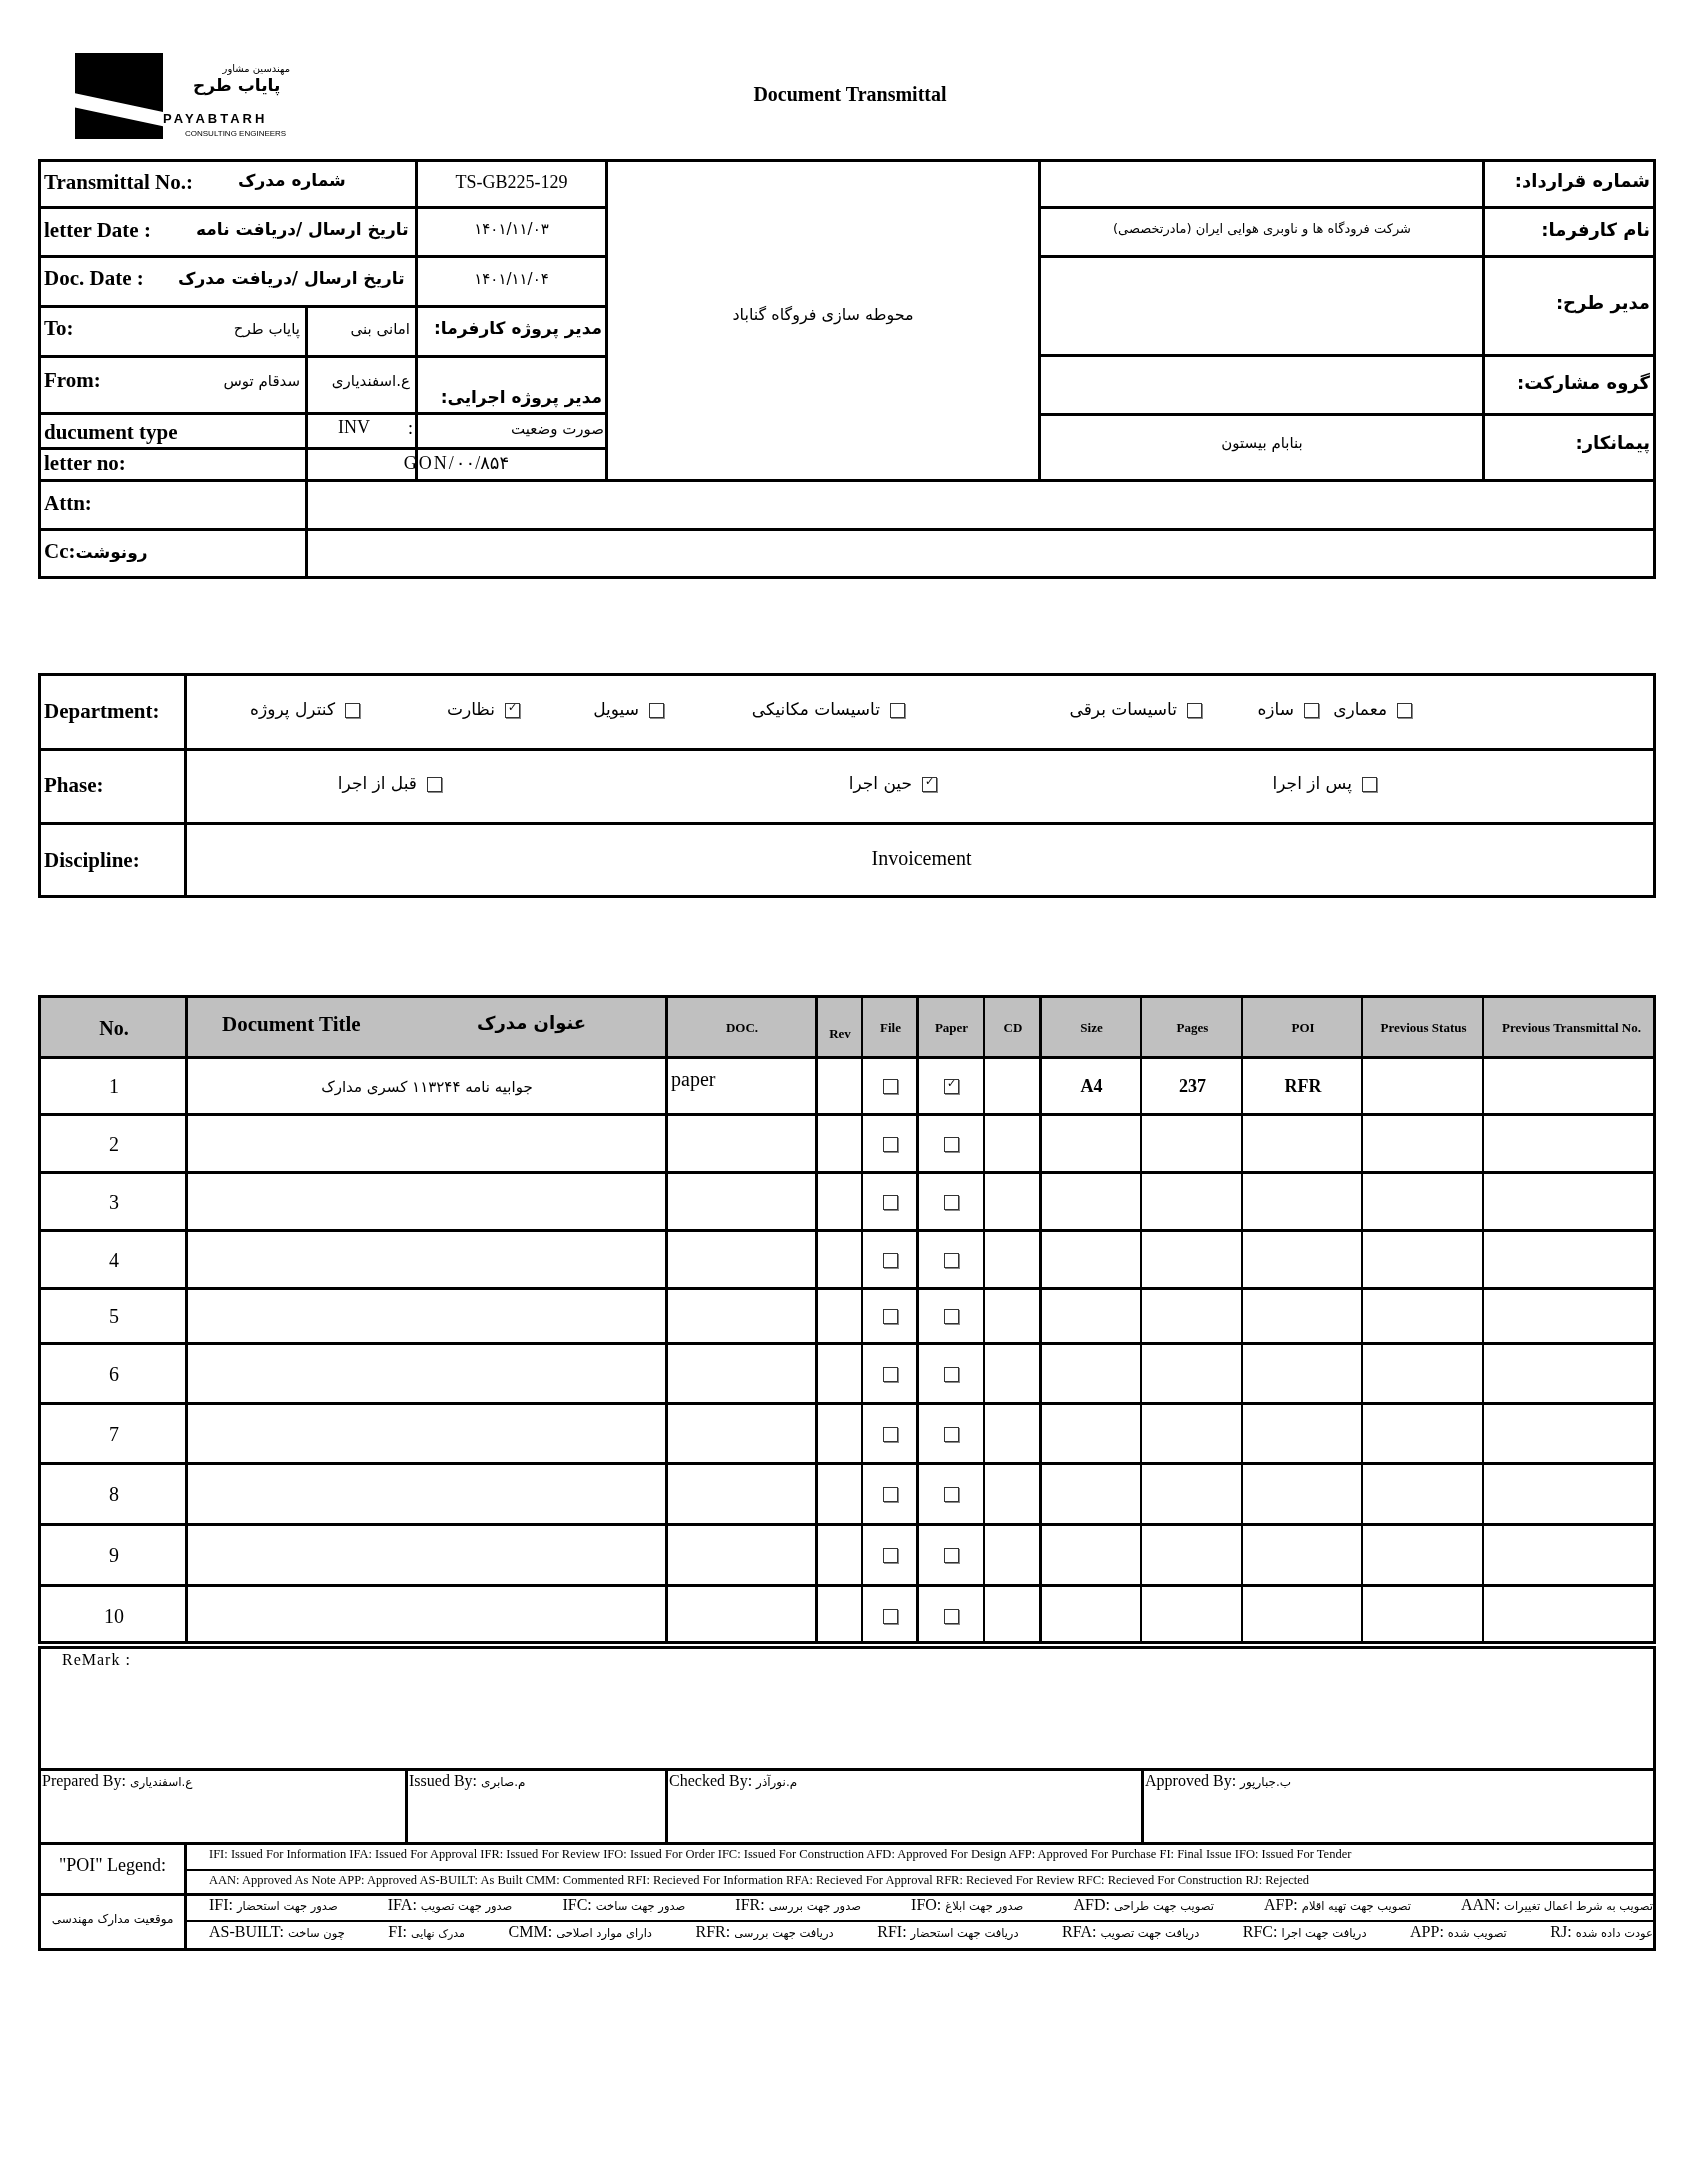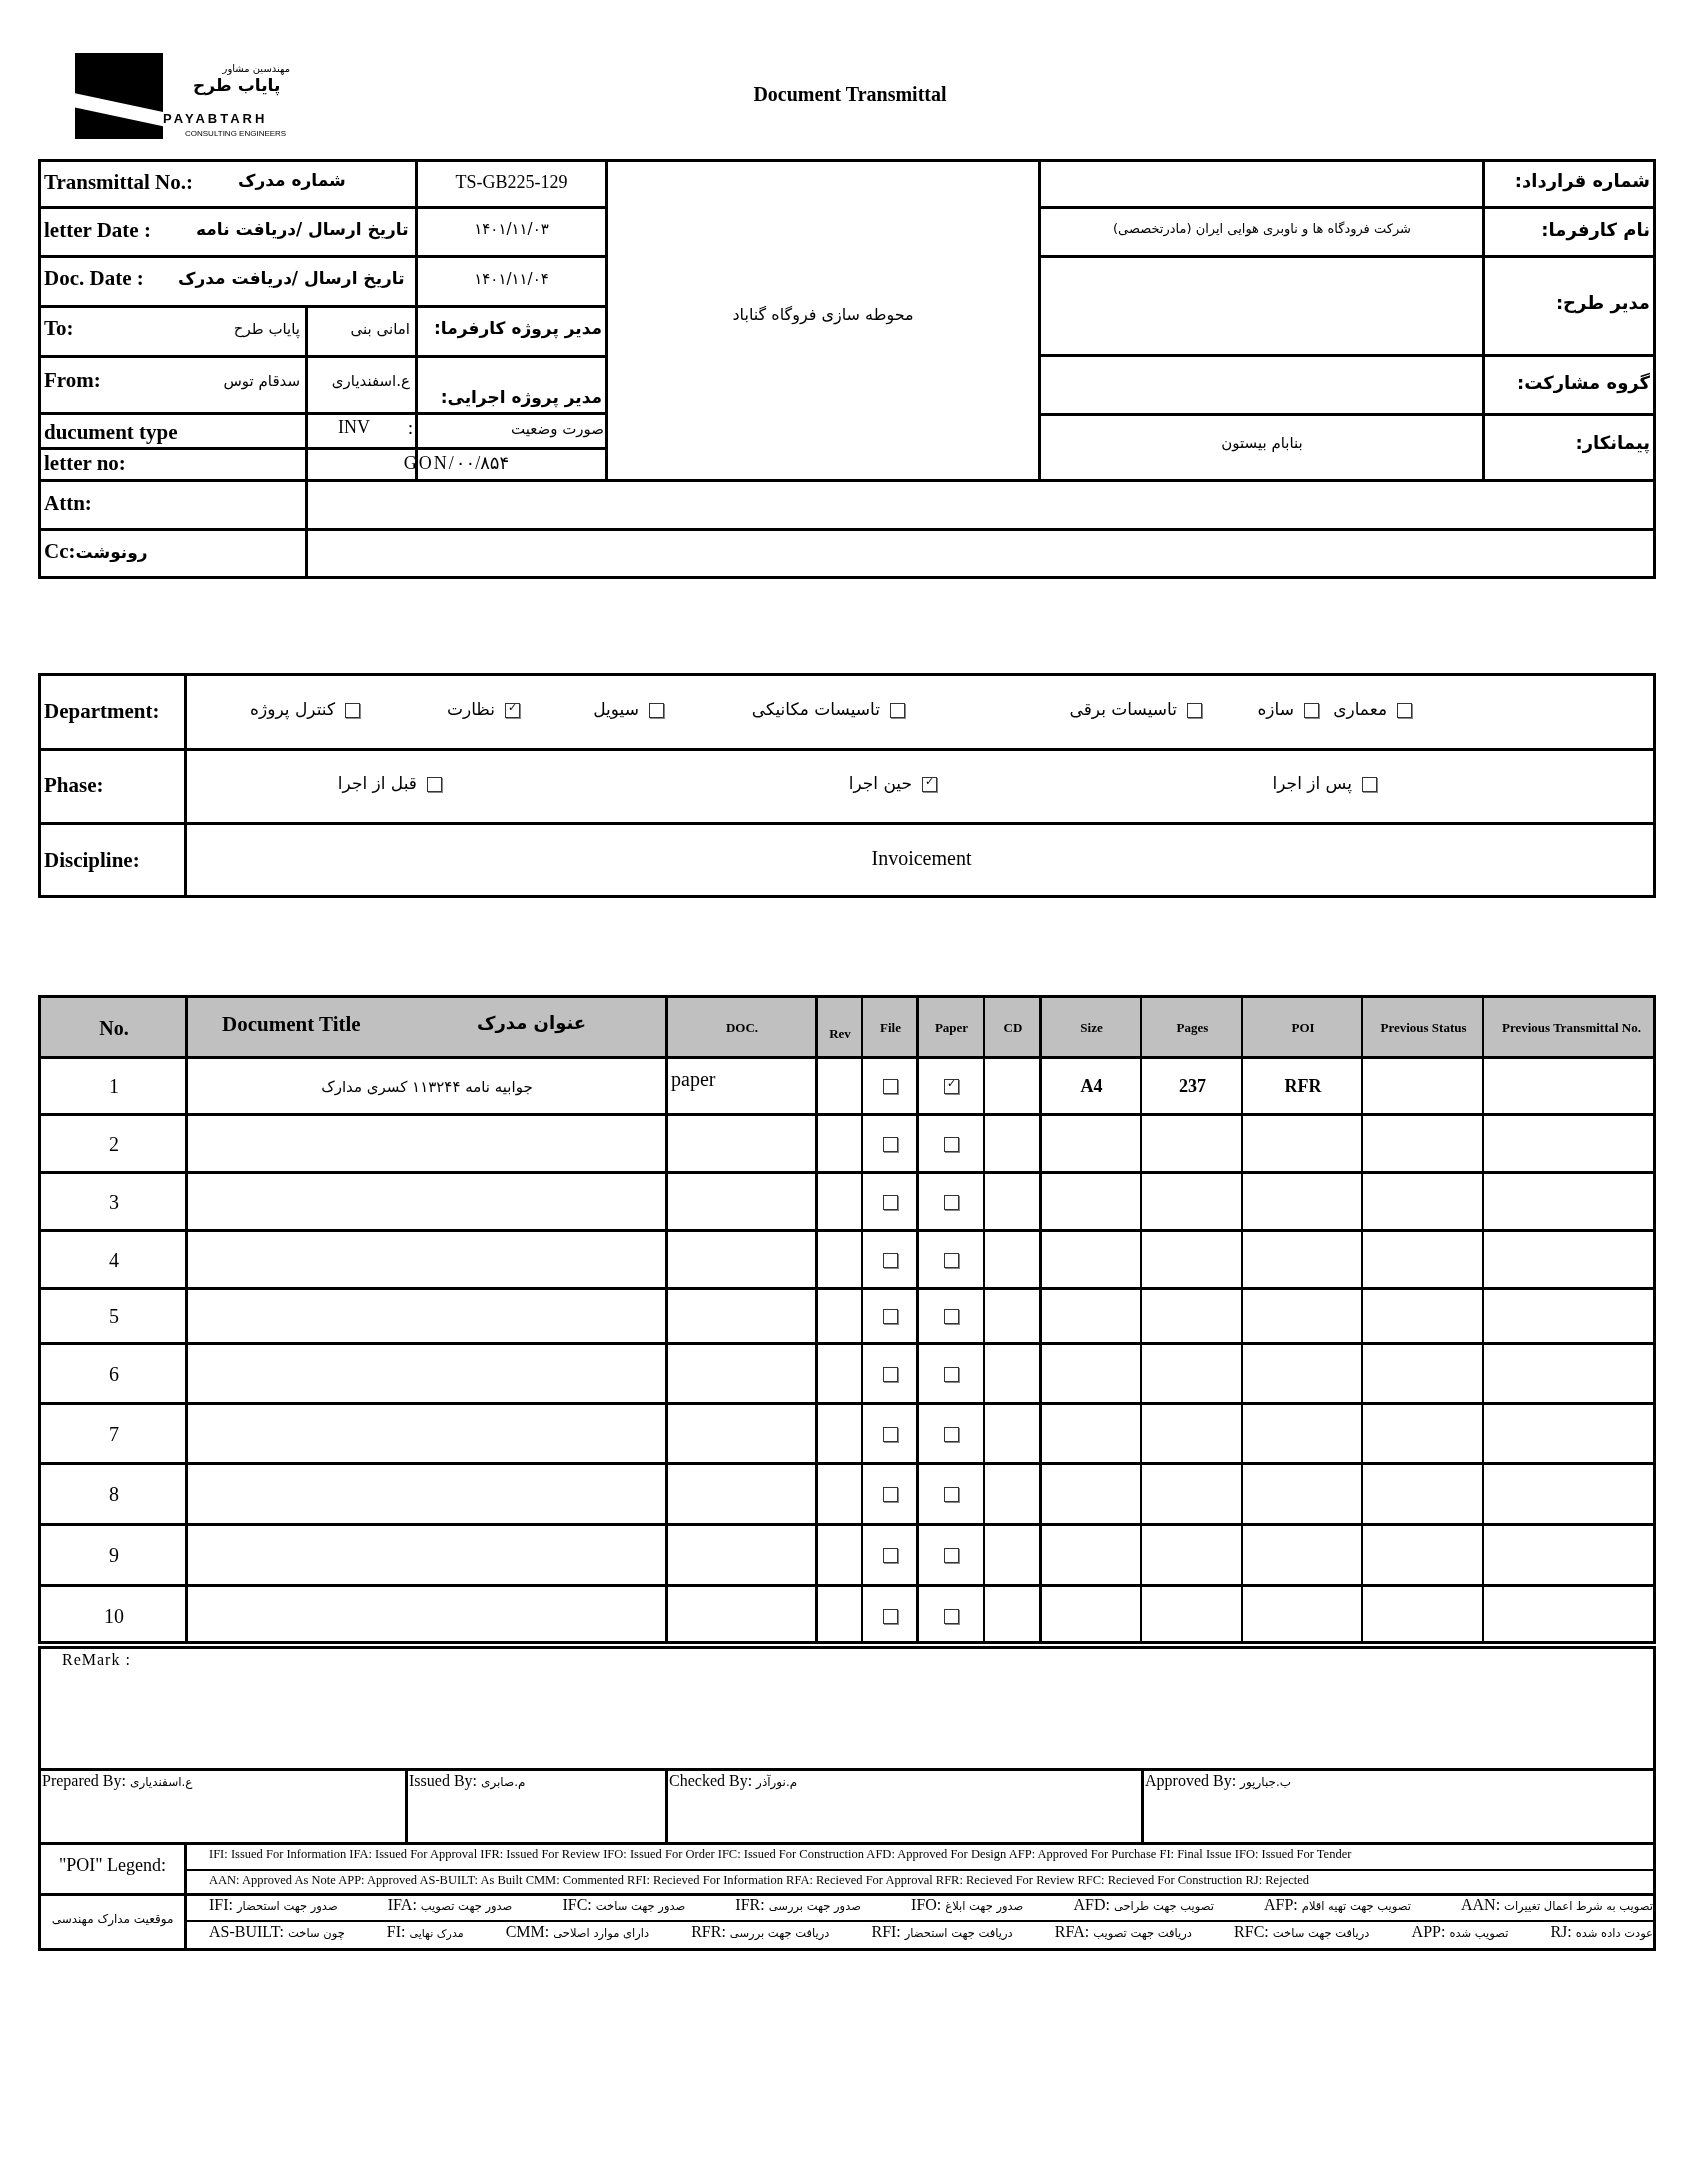--- a/index.html
+++ b/index.html
@@ -601,16 +601,16 @@
     <span style="white-space: nowrap;"><span style="font-size: 16px;">AFP:</span><span class="fa" style="font-size: 11.5px; margin-left: 4px;">تصویب جهت تهیه اقلام</span></span>
     <span style="white-space: nowrap;"><span style="font-size: 16px;">AAN:</span><span class="fa" style="font-size: 11.5px; margin-left: 4px;">تصویب به شرط اعمال تغییرات</span></span>
   </div>
 <div id="fa-line-2" class="legend-line" style="left: 188px; top: 1923px; width: 1465px; display: flex; justify-content: space-between; direction: ltr;">
     <span style="white-space: nowrap;"><span style="font-size: 16px;">AS-BUILT:</span><span class="fa" style="font-size: 11.5px; margin-left: 4px;">چون ساخت</span></span>
     <span style="white-space: nowrap;"><span style="font-size: 16px;">FI:</span><span class="fa" style="font-size: 11px; margin-left: 4px;">مدرک نهایی</span></span>
     <span style="white-space: nowrap;"><span style="font-size: 16px;">CMM:</span><span class="fa" style="font-size: 11.5px; margin-left: 4px;">دارای موارد اصلاحی</span></span>
     <span style="white-space: nowrap;"><span style="font-size: 16px;">RFR:</span><span class="fa" style="font-size: 11.5px; margin-left: 4px;">دریافت جهت بررسی</span></span>
     <span style="white-space: nowrap;"><span style="font-size: 16px;">RFI:</span><span class="fa" style="font-size: 11.5px; margin-left: 4px;">دریافت جهت استحضار</span></span>
     <span style="white-space: nowrap;"><span style="font-size: 16px;">RFA:</span><span class="fa" style="font-size: 11.5px; margin-left: 4px;">دریافت جهت تصویب</span></span>
-    <span style="white-space: nowrap;"><span style="font-size: 16px;">RFC:</span><span class="fa" style="font-size: 11.5px; margin-left: 4px;">دریافت جهت ساخت</span></span>
+    <span style="white-space: nowrap;"><span style="font-size: 16px;">RFC:</span><span class="fa" style="font-size: 11.5px; margin-left: 4px;">دریافت جهت اجرا</span></span>
     <span style="white-space: nowrap;"><span style="font-size: 16px;">APP:</span><span class="fa" style="font-size: 11.5px; margin-left: 4px;">تصویب شده</span></span>
     <span style="white-space: nowrap;"><span style="font-size: 16px;">RJ:</span><span class="fa" style="font-size: 11.5px; margin-left: 4px;">عودت داده شده</span></span>
   </div>
 
 </body></html>

